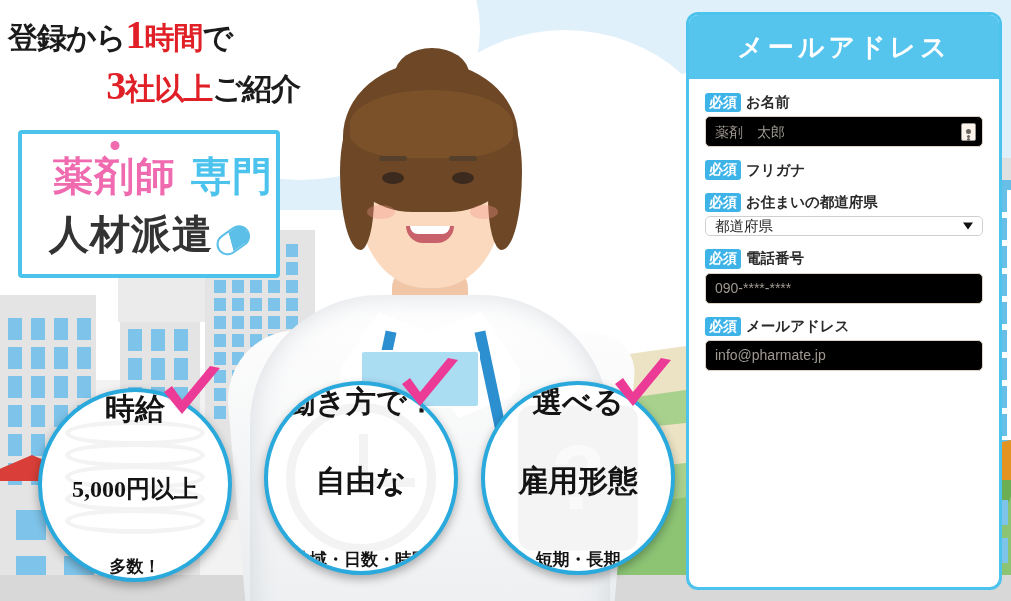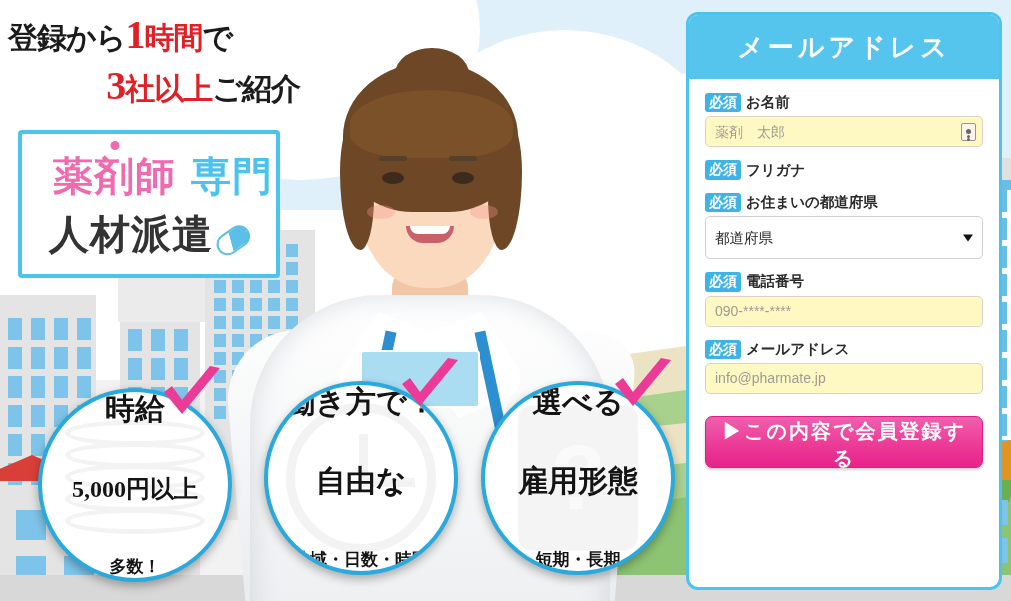--- a/index.html
+++ b/index.html
@@ -451,21 +451,21 @@
   }
   .label-text {
     font-size: 14.5px;
     font-weight: bold;
     color: #2b2b2b;
   }
   .text-input {
     width: 100%;
     box-sizing: border-box;
     height: 31px;
-    background: #fef9c3;
+    background: #000000;
     border: 1px solid #ddd2c4;
     border-radius: 5px;
     padding: 0 9px;
     font-size: 14px;
     color: #8f8a84;
     font-family: "Liberation Sans", sans-serif;
     outline: none;
   }
   .text-input::placeholder { color: #a09a93; }
   .input-wrap { position: relative; }
@@ -482,21 +482,21 @@
   .contact-icon i {
     display: block;
     width: 5px; height: 5px;
     border-radius: 50%;
     background: #6b6762;
     box-shadow: 0 5px 0 -1px #6b6762, 0 8px 0 -1px #6b6762;
   }
   .select-input {
     width: 100%;
     box-sizing: border-box;
-    height: 43px;
+    height: 20px;
     background: #ffffff;
     border: 1px solid #cfcfcf;
     border-radius: 5px;
     padding: 0 9px;
     font-size: 14.5px;
     color: #2b2b2b;
     font-family: "Liberation Sans", sans-serif;
     appearance: none;
     -webkit-appearance: none;
     outline: none;
@@ -818,18 +818,17 @@
       <div class="field">
         <div class="field-label">
           <span class="req-badge">必須</span>
           <span class="label-text">メールアドレス</span>
         </div>
         <div class="input-wrap">
           <input class="text-input" type="text" placeholder="info@pharmate.jp" style="">
         </div>
       </div>
 
-      <button class="submit-btn">▶この内容で会員登録する</button>
 
     </div>
   </div>
 
 </div>
 
 </body></html>

